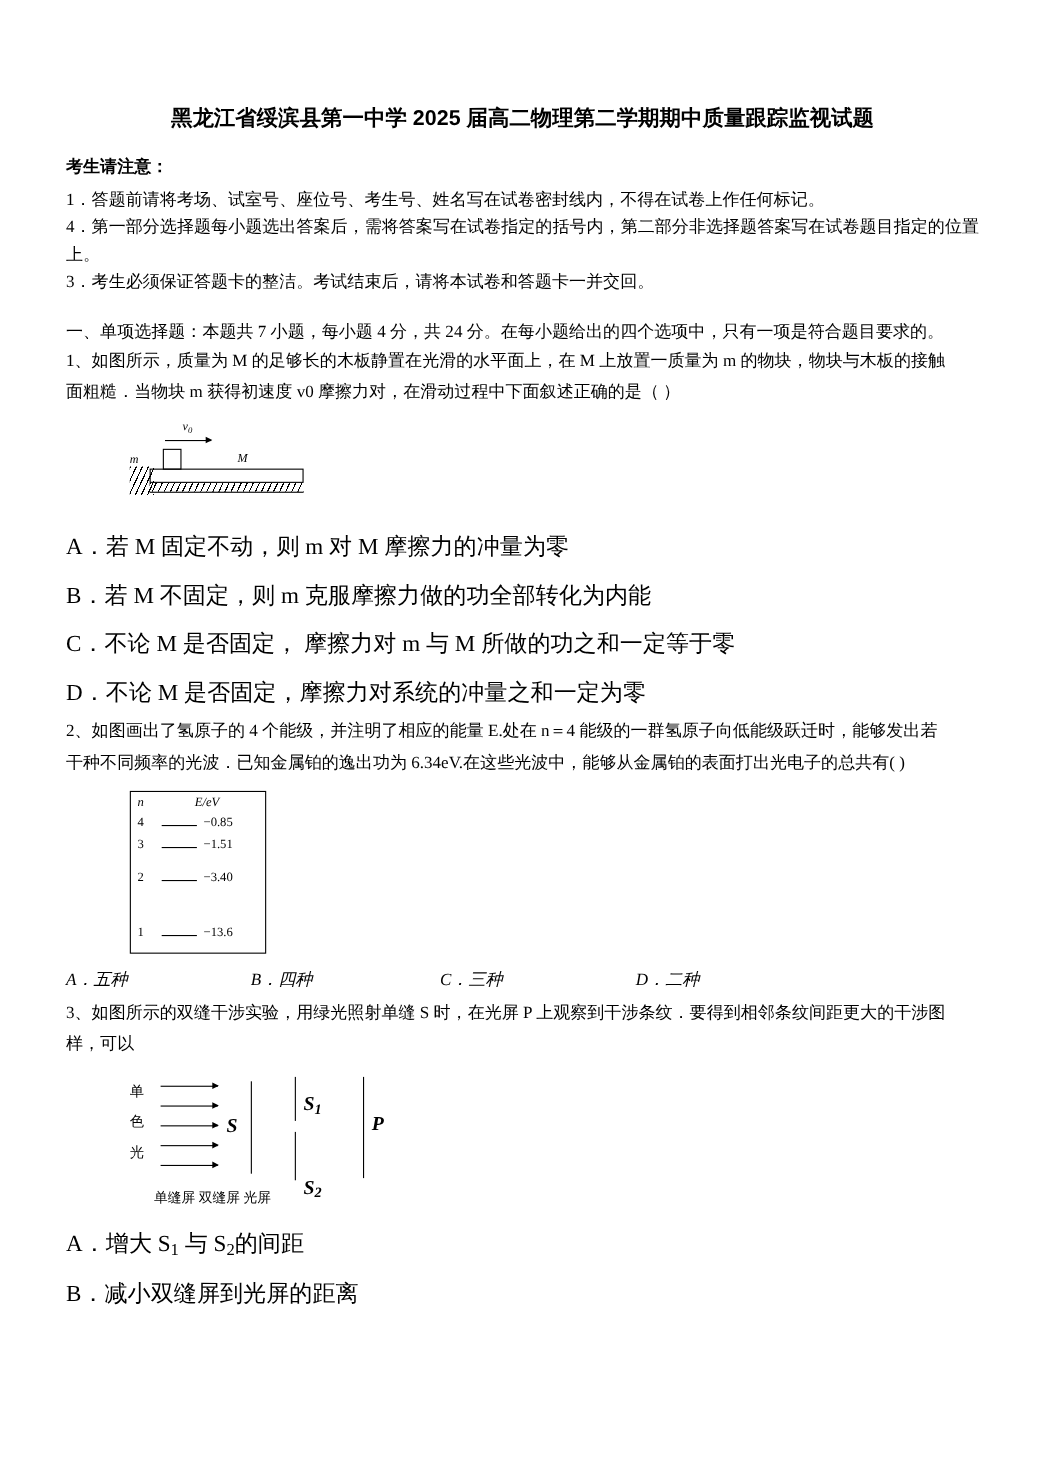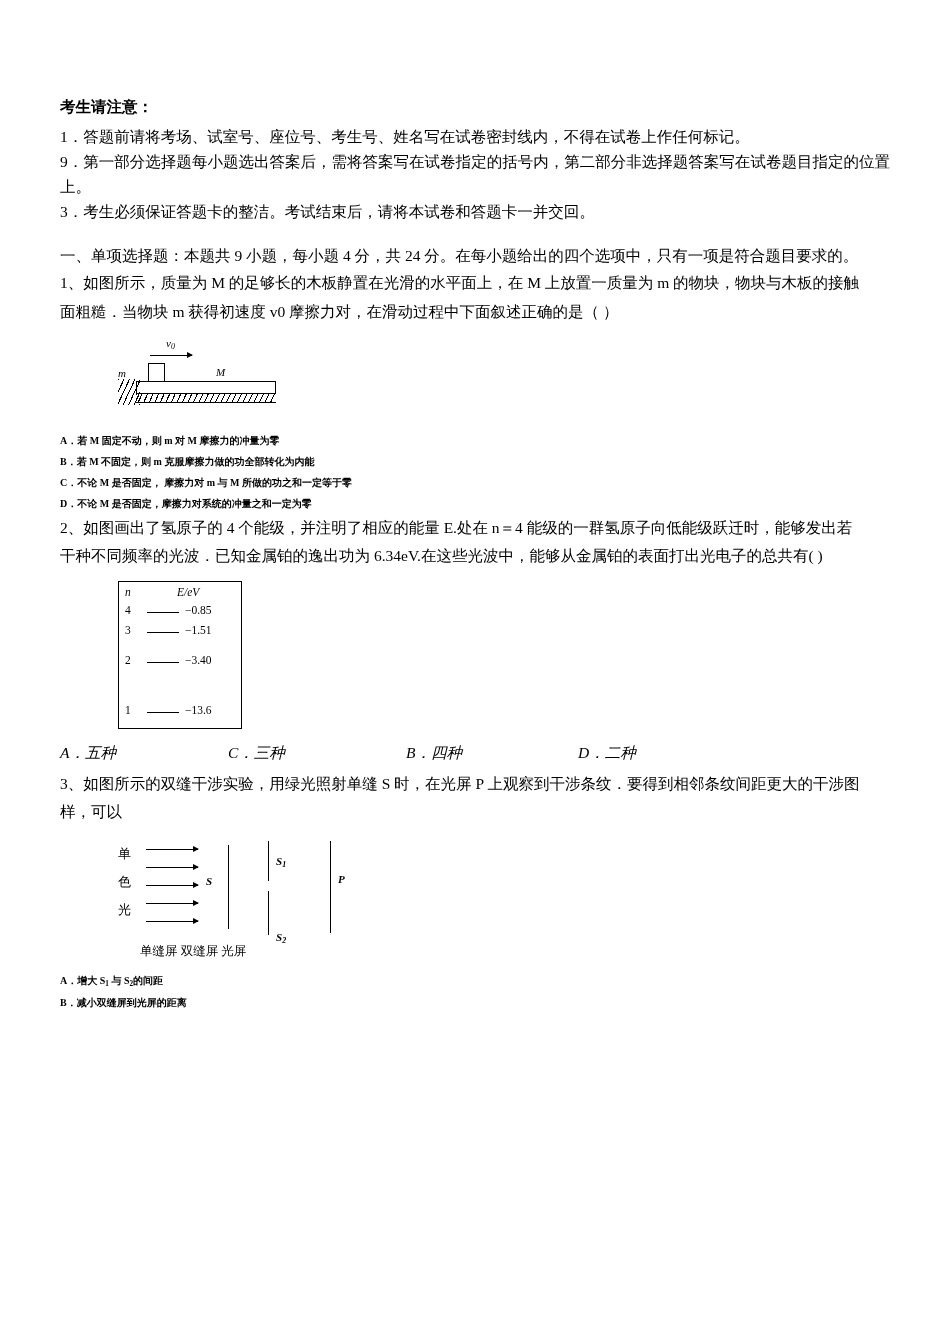--- a/index.html
+++ b/index.html
@@ -49,24 +49,23 @@
     margin: 18px 0 0 0;
     text-align: justify;
   }
   .q-text {
     font-size: 15.5px;
     line-height: 1.85;
     margin: 0;
     text-align: justify;
   }
   .opt {
-    font-size: 10px;
+    font-size: 21px;
     line-height: 2.1;
     margin: 0;
-    font-weight: bold;
   }
   .opt-row {
     display: flex;
     font-size: 15.5px;
     line-height: 2.1;
     font-style: italic;
   }
   .opt-row > span { display: inline-block; }
   .ital { font-style: italic; }
   .sub { font-size: 0.72em; vertical-align: -0.28em; }
@@ -203,35 +202,36 @@
     top: -3px;
     border-left: 6px solid #000;
     border-top: 3.5px solid transparent;
     border-bottom: 3.5px solid transparent;
   }
   .fig3 .screen {
     position: absolute;
     width: 1.4px;
     background: #000;
   }
-  .fig3 .sname { position: absolute; font-size: 11px; font-weight: bold; font-style: italic; }
+  .fig3 .sname { position: absolute; font-size: 18px; font-weight: bold; font-style: italic; }
   .fig3 .caption { position: absolute; top: 104px; left: 22px; font-size: 12.5px; }
 </style>
 </head>
 <body>
 
 <div class="page">
 
+  <div class="doc-title">黑龙江省绥滨县第一中学 2025 届高二物理第二学期期中质量跟踪监视试题</div>
 
   <div class="note-head">考生请注意：</div>
   <div class="note-line">1．答题前请将考场、试室号、座位号、考生号、姓名写在试卷密封线内，不得在试卷上作任何标记。</div>
-  <div class="note-line">9．第一部分选择题每小题选出答案后，需将答案写在试卷指定的括号内，第二部分非选择题答案写在试卷题目指定的位置上。</div>
+  <div class="note-line">4．第一部分选择题每小题选出答案后，需将答案写在试卷指定的括号内，第二部分非选择题答案写在试卷题目指定的位置上。</div>
   <div class="note-line">3．考生必须保证答题卡的整洁。考试结束后，请将本试卷和答题卡一并交回。</div>
 
-  <div class="section-head">一、单项选择题：本题共 9 小题，每小题 4 分，共 24 分。在每小题给出的四个选项中，只有一项是符合题目要求的。</div>
+  <div class="section-head">一、单项选择题：本题共 7 小题，每小题 4 分，共 24 分。在每小题给出的四个选项中，只有一项是符合题目要求的。</div>
 
   <div class="q-text">
     <span>1、</span><span>如图所示，质量为 M 的足够长的木板静置在光滑的水平面上，在 M 上放置一质量为 m 的物块，物块与木板的接触</span>
   </div>
   <div class="q-text">面粗糙．当物块 m 获得初速度 v0 摩擦力对，在滑动过程中下面叙述正确的是（    ）</div>
 
   <div class="fig1">
     <div class="leftslash"></div>
     <div class="v0"><span class="ital">v</span><span class="sub ital">0</span></div>
     <div class="arrow"></div>
@@ -274,22 +274,22 @@
     </div>
     <div class="row" style="top:122px;">
       <span class="n">1</span>
       <span class="line"></span>
       <span class="val">−13.6</span>
     </div>
   </div>
 
   <div class="opt-row">
     <span style="width:168px;">A．五种</span>
+    <span style="width:172px;">B．四种</span>
     <span style="width:178px;">C．三种</span>
-    <span style="width:172px;">B．四种</span>
     <span>D．二种</span>
   </div>
 
   <div class="q-text">
     <span>3、</span><span>如图所示的双缝干涉实验，用绿光照射单缝 S 时，在光屏 P 上观察到干涉条纹．要得到相邻条纹间距更大的干涉图</span>
   </div>
   <div class="q-text">样，可以</div>
 
   <div class="fig3">
     <div class="lab" style="top:6px;">单</div>

